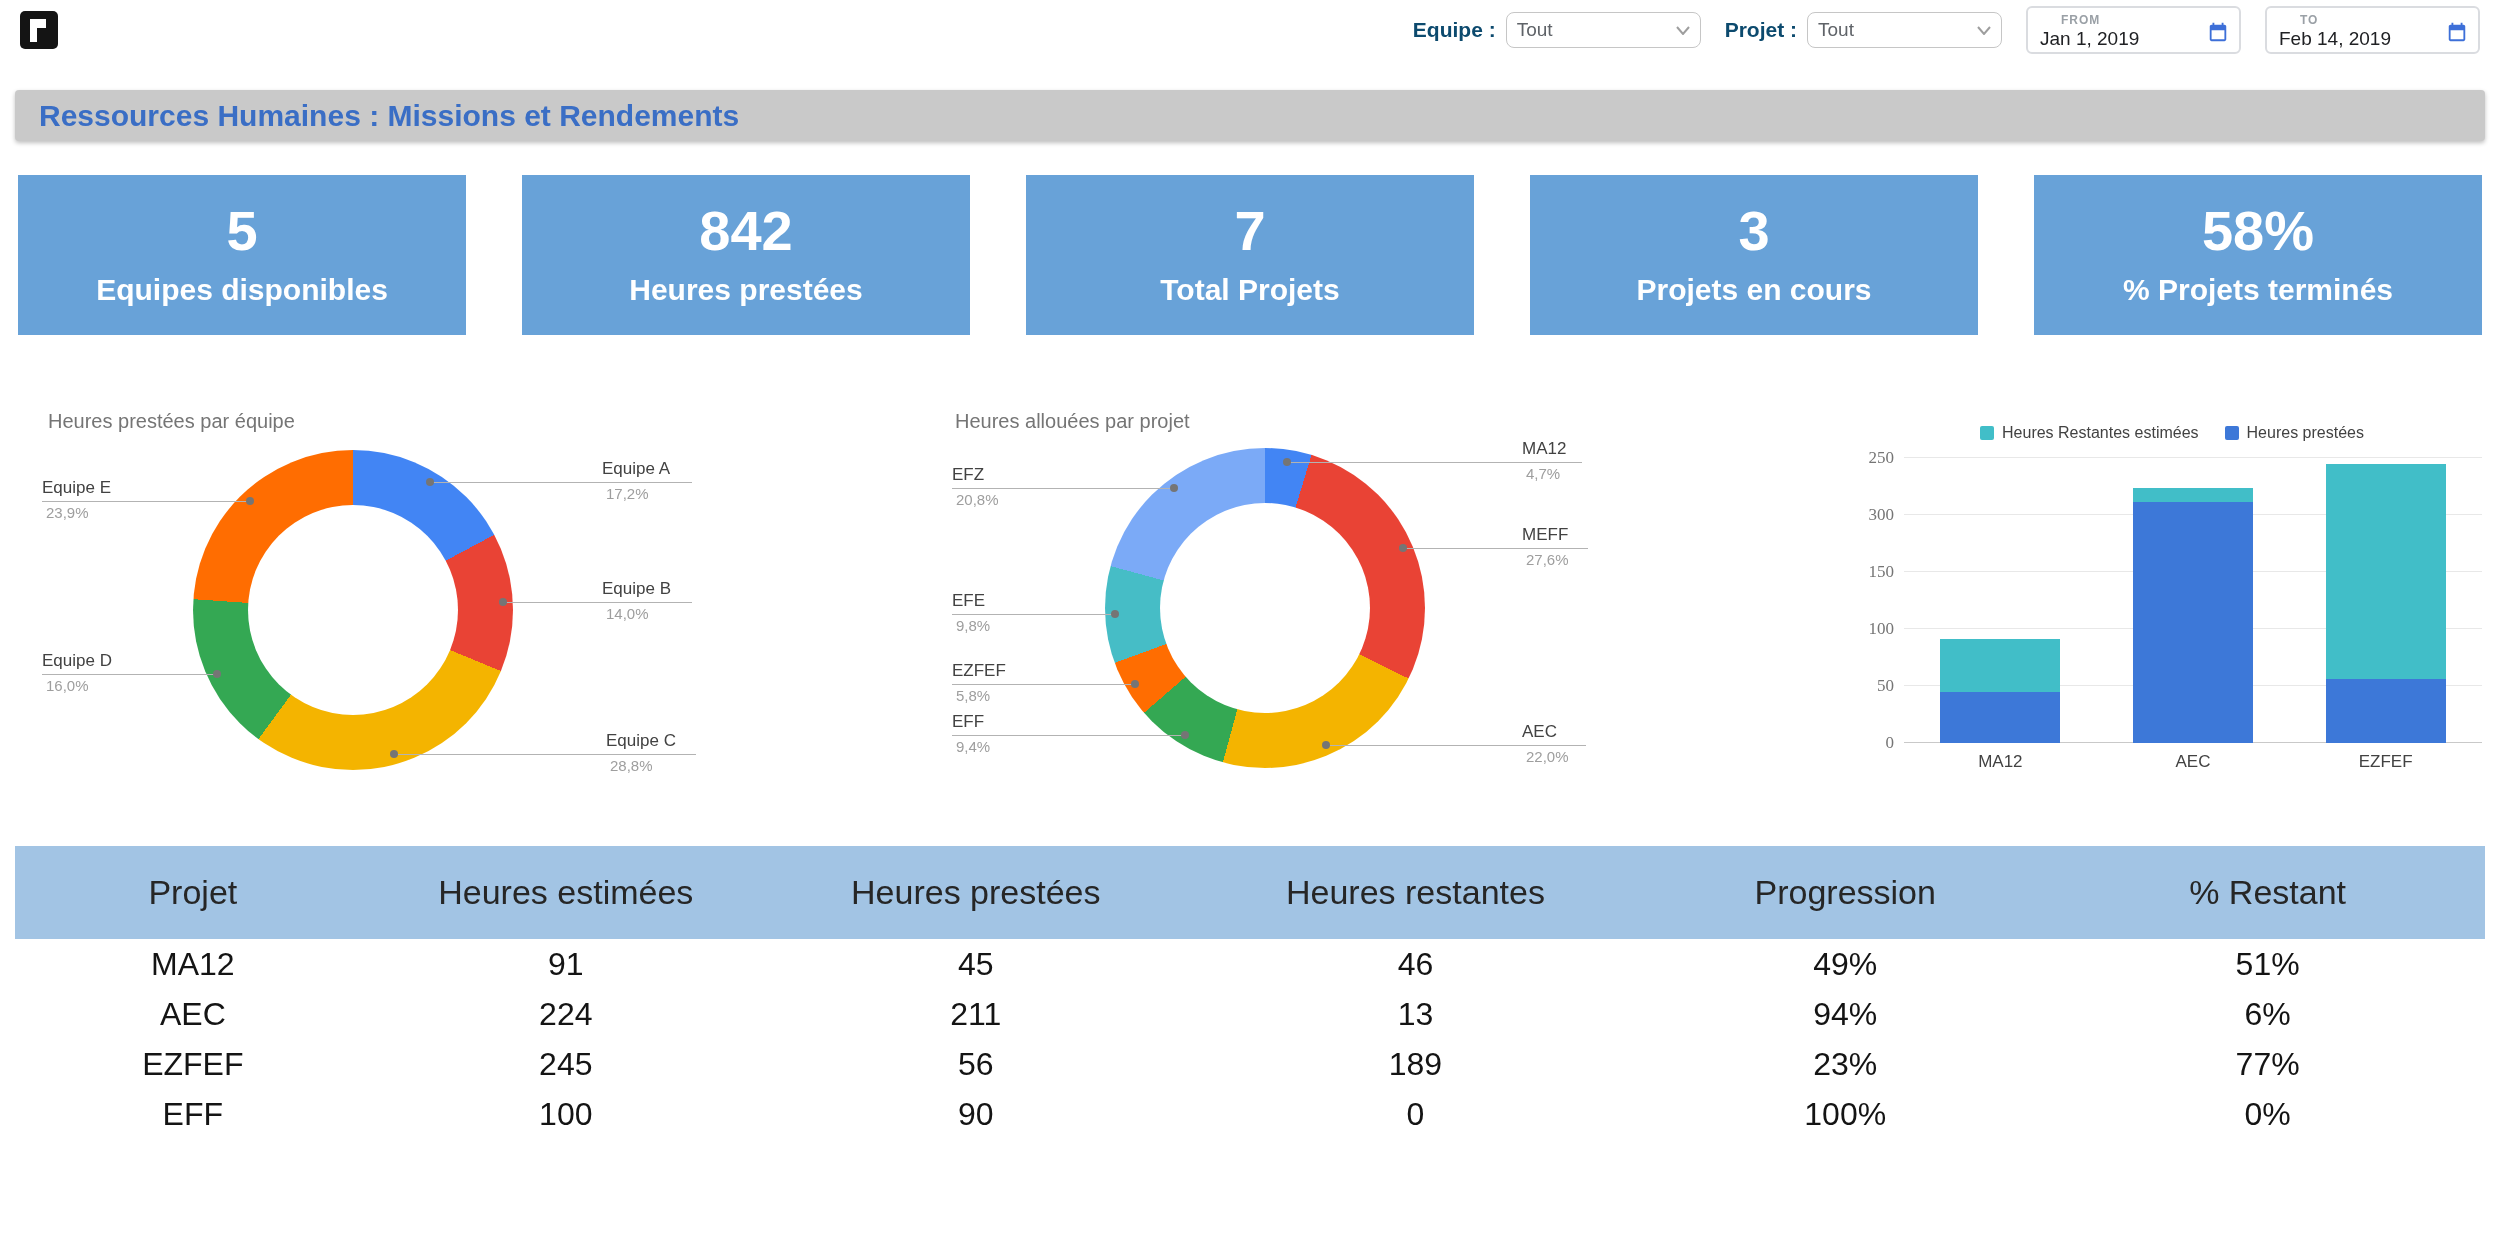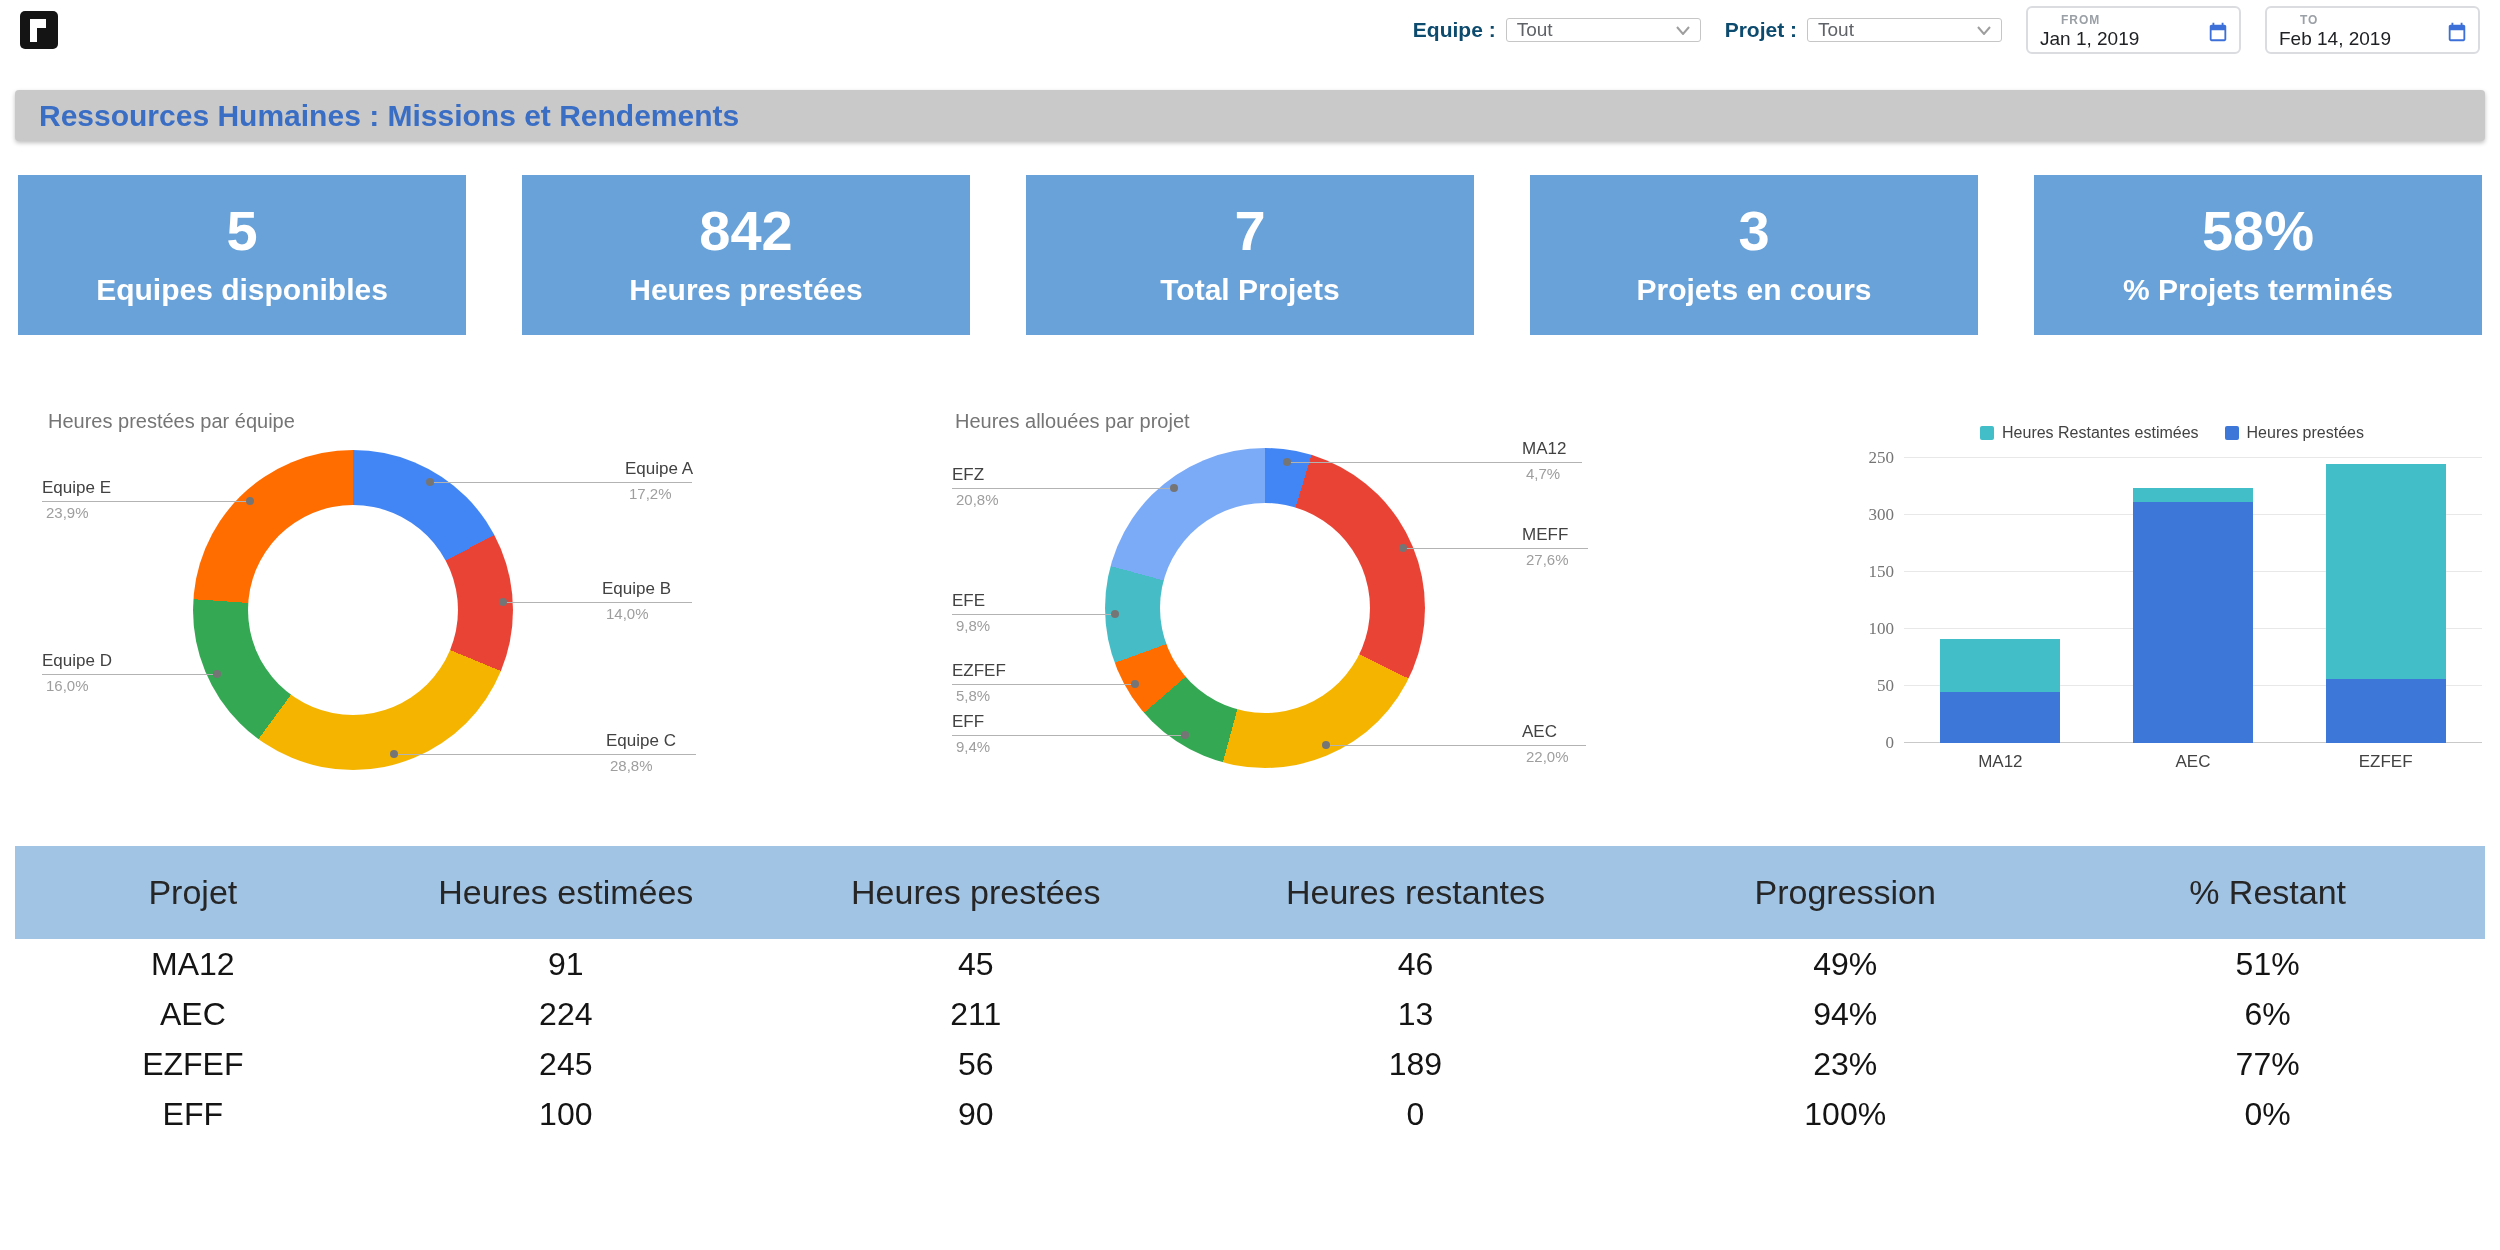--- a/index.html
+++ b/index.html
@@ -6,21 +6,21 @@
   html,body { width:2500px; height:1250px; background:#fff; font-family:"Liberation Sans", sans-serif; overflow:hidden; }
 
   
   .topbar { height:60px; display:flex; align-items:center; justify-content:space-between; padding:0 20px; }
   .logo { width:38px; height:38px; background:#141414; border-radius:5px; position:relative; }
   .logo::before { content:''; position:absolute; left:10px; top:8px; width:16px; height:9px; background:#fff; }
   .logo::after { content:''; position:absolute; left:10px; top:8px; width:7px; height:23px; background:#fff; }
   .controls { display:flex; align-items:center; gap:24px; }
   .ctrl-group { display:flex; align-items:center; gap:10px; }
   .ctrl-label { font-size:21px; font-weight:bold; color:#0c4a6e; }
-  .select-box { width:195px; height:24px; border:1px solid #c6c6c6; border-radius:3px; background:#fff;
+  .select-box { width:195px; height:36px; border:1px solid #c6c6c6; border-radius:8px; background:#fff;
                 display:flex; align-items:center; justify-content:space-between; padding:0 10px; cursor:pointer; }
   .select-value { font-size:19px; color:#5f6368; }
   .date-box { width:215px; height:48px; border:2px solid #dadce0; border-radius:6px; background:#fff;
               position:relative; padding:5px 12px; cursor:pointer; }
   .date-box .dlabel { font-size:12px; letter-spacing:1px; color:#9aa0a6; font-weight:bold;padding-left:21px; }
   .date-box .dvalue { font-size:19px; color:#202124; margin-top:1px; }
   .date-box svg { position:absolute; right:10px; top:13px; }
 
   
   .banner { margin:30px 15px 0; height:51px; background:#c9c9c9; border-radius:4px;
@@ -138,21 +138,21 @@
   </div>
 </div>
 
 <div class="charts-row">
 
   <div class="chart-title" style="left:48px;top:12px">Heures prestées par équipe</div>
   <div class="donut" style="left: 193px; top: 52px; background: conic-gradient(rgb(66, 133, 244) 0deg, rgb(66, 133, 244) 61.98deg, rgb(233, 67, 53) 61.98deg, rgb(233, 67, 53) 112.43deg, rgb(244, 180, 0) 112.43deg, rgb(244, 180, 0) 216.22deg, rgb(52, 168, 83) 216.22deg, rgb(52, 168, 83) 273.87deg, rgb(255, 109, 1) 273.87deg, rgb(255, 109, 1) 360deg);"></div>
 
   <div class="lead" style="left:430px;top:84px;width:262px"></div>
   <div class="cdot" style="left:426px;top:80px"></div>
-  <div class="callout" style="left:625px;top:61px">
+  <div class="callout" style="left:602px;top:61px">
     <div class="c-name">Equipe A</div>
     <div class="c-pct">17,2%</div>
   </div>
 
   <div class="lead" style="left:503px;top:204px;width:189px"></div>
   <div class="cdot" style="left:499px;top:200px"></div>
   <div class="callout" style="left:602px;top:181px">
     <div class="c-name">Equipe B</div>
     <div class="c-pct">14,0%</div>
   </div>

